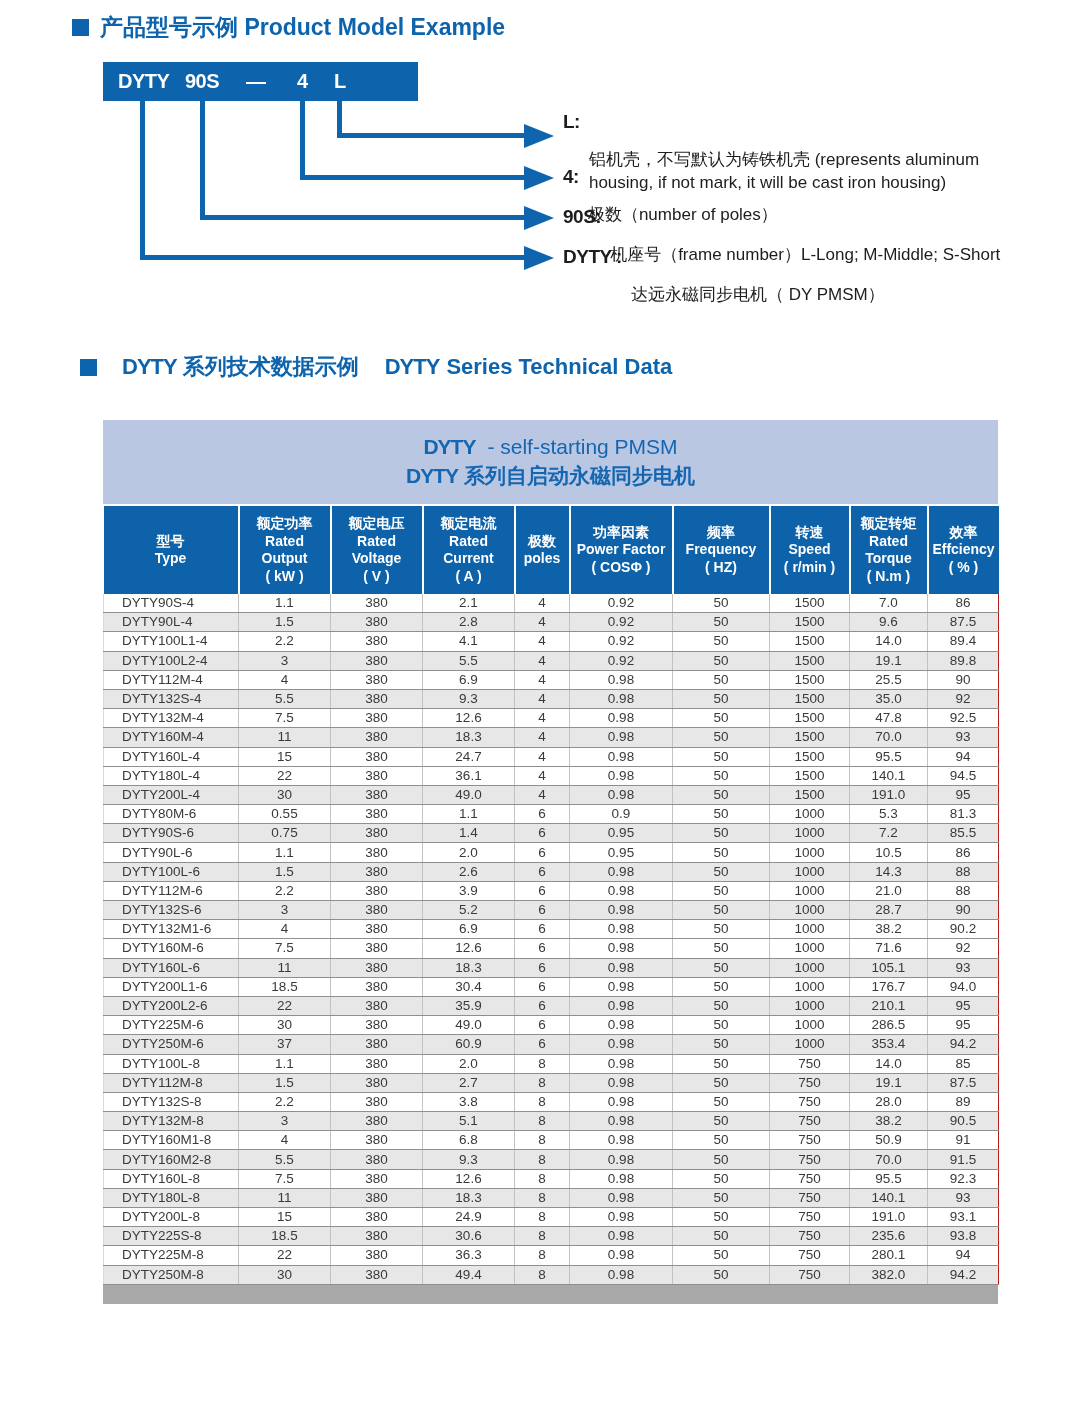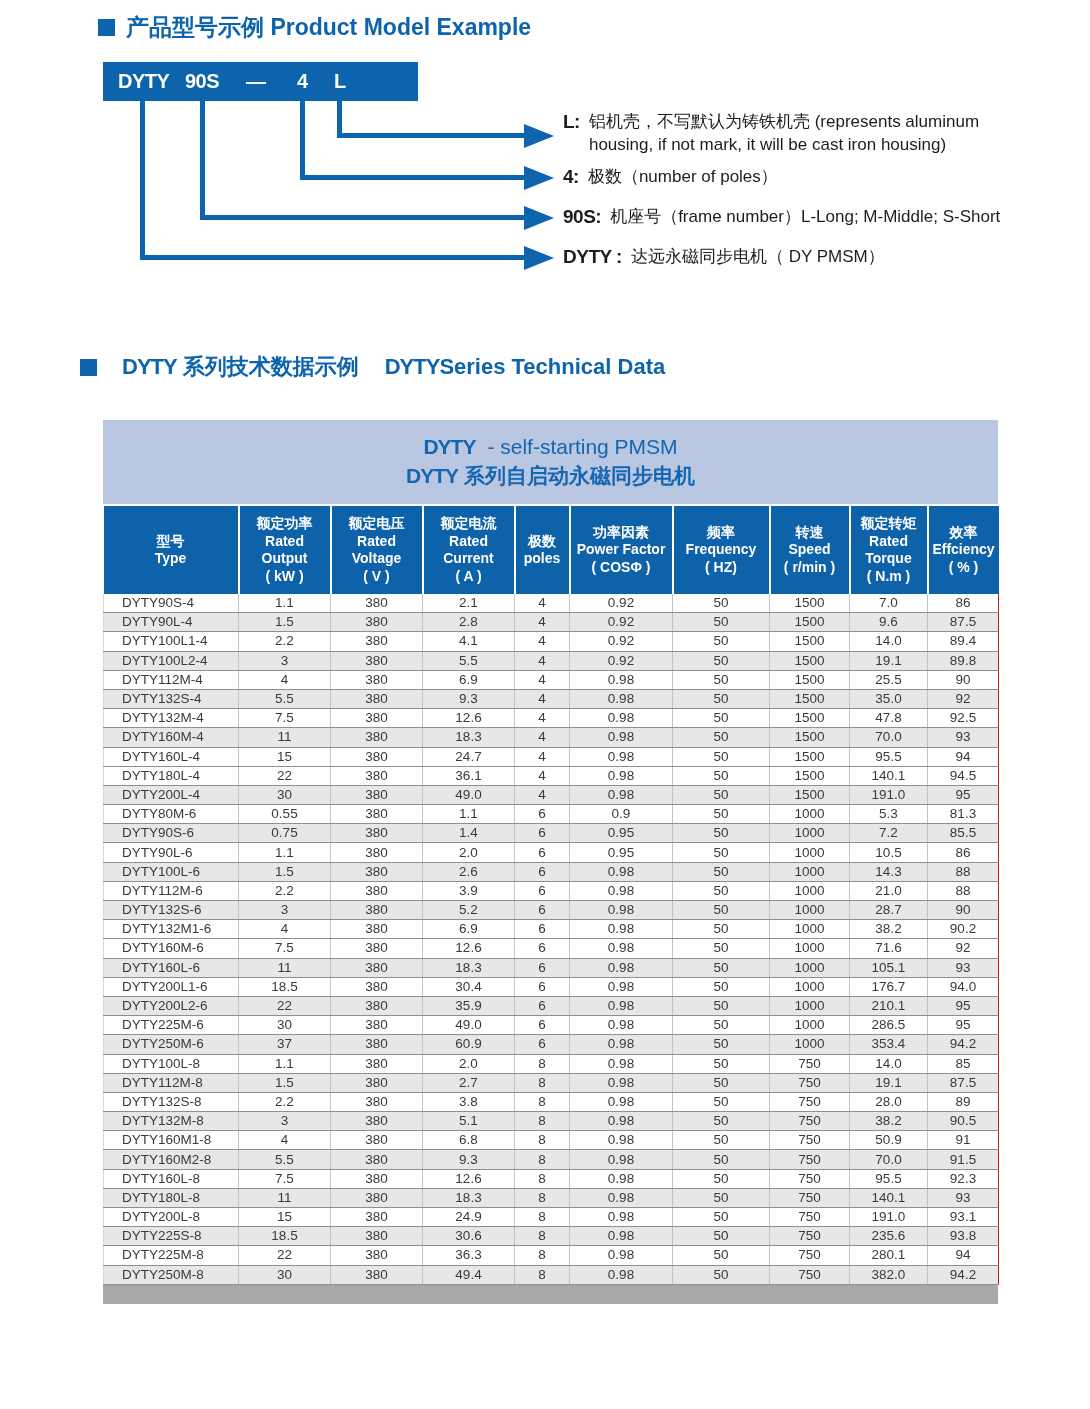--- a/index.html
+++ b/index.html
@@ -1,21 +1,21 @@
 <!DOCTYPE html>
 <html><head>
 <meta charset="utf-8">
 <style>
   html,body{margin:0;padding:0;background:#fff;}
   body{width:1090px;height:1409px;position:relative;font-family:"Liberation Sans","DejaVu Sans",sans-serif;overflow:hidden;}
   .canvas{position:absolute;inset:0;}
 
   
   .sec-title{position:absolute;display:flex;align-items:center;color:#0d64ad;font-weight:bold;}
-  .s1{left:98px;top:12px;font-size:23px;gap:11px;}
+  .s1{left:72px;top:12px;font-size:23px;gap:11px;}
   .s2{left:80px;top:352px;font-size:22px;}
   .bullet{width:17px;height:17px;background:#0d64ad;flex:0 0 auto;}
   .s2 .bullet{margin-right:25px;}
   .brand{letter-spacing:-1px;font-weight:bold;}
   .s2 .gap{margin-left:26px;}
 
   
   .model-box{position:absolute;left:103px;top:62px;width:315px;height:39px;background:#0d64ad;}
   .seg{position:absolute;top:8px;color:#fff;font-weight:bold;font-size:20px;letter-spacing:-0.5px;}
   .seg0{left:15px}.seg1{left:82px}.seg2{left:143px}.seg3{left:194px}.seg4{left:231px}
@@ -25,21 +25,21 @@
   .hline{position:absolute;height:5px;background:#0e65ae;}
   .arrow{position:absolute;width:0;height:0;border-left:30px solid #0e65ae;border-top:12px solid transparent;border-bottom:12px solid transparent;}
   .v-l{left:337px;top:101px;height:37px;}   .h-l{left:337px;top:133px;width:188px;}   .a-l{left:524px;top:124px;}
   .v-4{left:300px;top:101px;height:79px;}   .h-4{left:300px;top:175px;width:225px;}   .a-4{left:524px;top:166px;}
   .v-90s{left:200px;top:101px;height:119px;}.h-90s{left:200px;top:215px;width:325px;} .a-90s{left:524px;top:206px;}
   .v-dyty{left:140px;top:101px;height:159px;}.h-dyty{left:140px;top:255px;width:385px;}.a-dyty{left:524px;top:246px;}
 
   
   .legend{position:absolute;left:563px;display:flex;color:#1d1d1d;font-size:17px;line-height:23px;width:510px;}
   .legend .prefix{font-weight:bold;font-size:19px;margin-right:9px;white-space:nowrap;letter-spacing:-0.5px;}
-  .legend .lbody{max-width:450px;}
+  .legend .lbody{max-width:450px;margin-top:38px;}
   .li-l{top:110px;} .li-4{top:165px;} .li-90s{top:205px;} .li-dyty{top:245px;}
 
   
   .table-wrap{position:absolute;left:103px;top:420px;width:895px;}
   .tbl-title{height:84px;background:#b9c7e2;border-bottom:2px solid #fff;display:flex;flex-direction:column;justify-content:center;align-items:center;color:#1566b0;font-size:21px;}
   .tbl-title .line1{font-weight:normal;}
   .tbl-title .line1 .brand{margin-right:12px;}
   .tbl-title .line2{font-weight:bold;margin-top:3px;}
   .tbl-title .line2 .brand{margin-right:6px;}
 
@@ -102,21 +102,21 @@
   <div class="legend li-dyty">
     <span class="prefix">DYTY :</span>
     <span class="lbody">达远永磁同步电机（ DY PMSM）</span>
   </div>
 
   <div class="sec-title s2">
     <span class="bullet"></span>
     <span class="brand">DYTY</span>
     <span style="margin-left:6px;">系列技术数据示例</span>
     <span class="brand gap">DYTY</span>
-    <span style="">Series Technical Data</span>
+    <span style="margin-left:7px;">Series Technical Data</span>
   </div>
 
   <div class="table-wrap">
     <div class="tbl-title">
       <div class="line1">
         <span class="brand">DYTY</span><span>-  self-starting PMSM</span>
       </div>
       <div class="line2">
         <span class="brand">DYTY</span><span>系列自启动永磁同步电机</span>
       </div>

